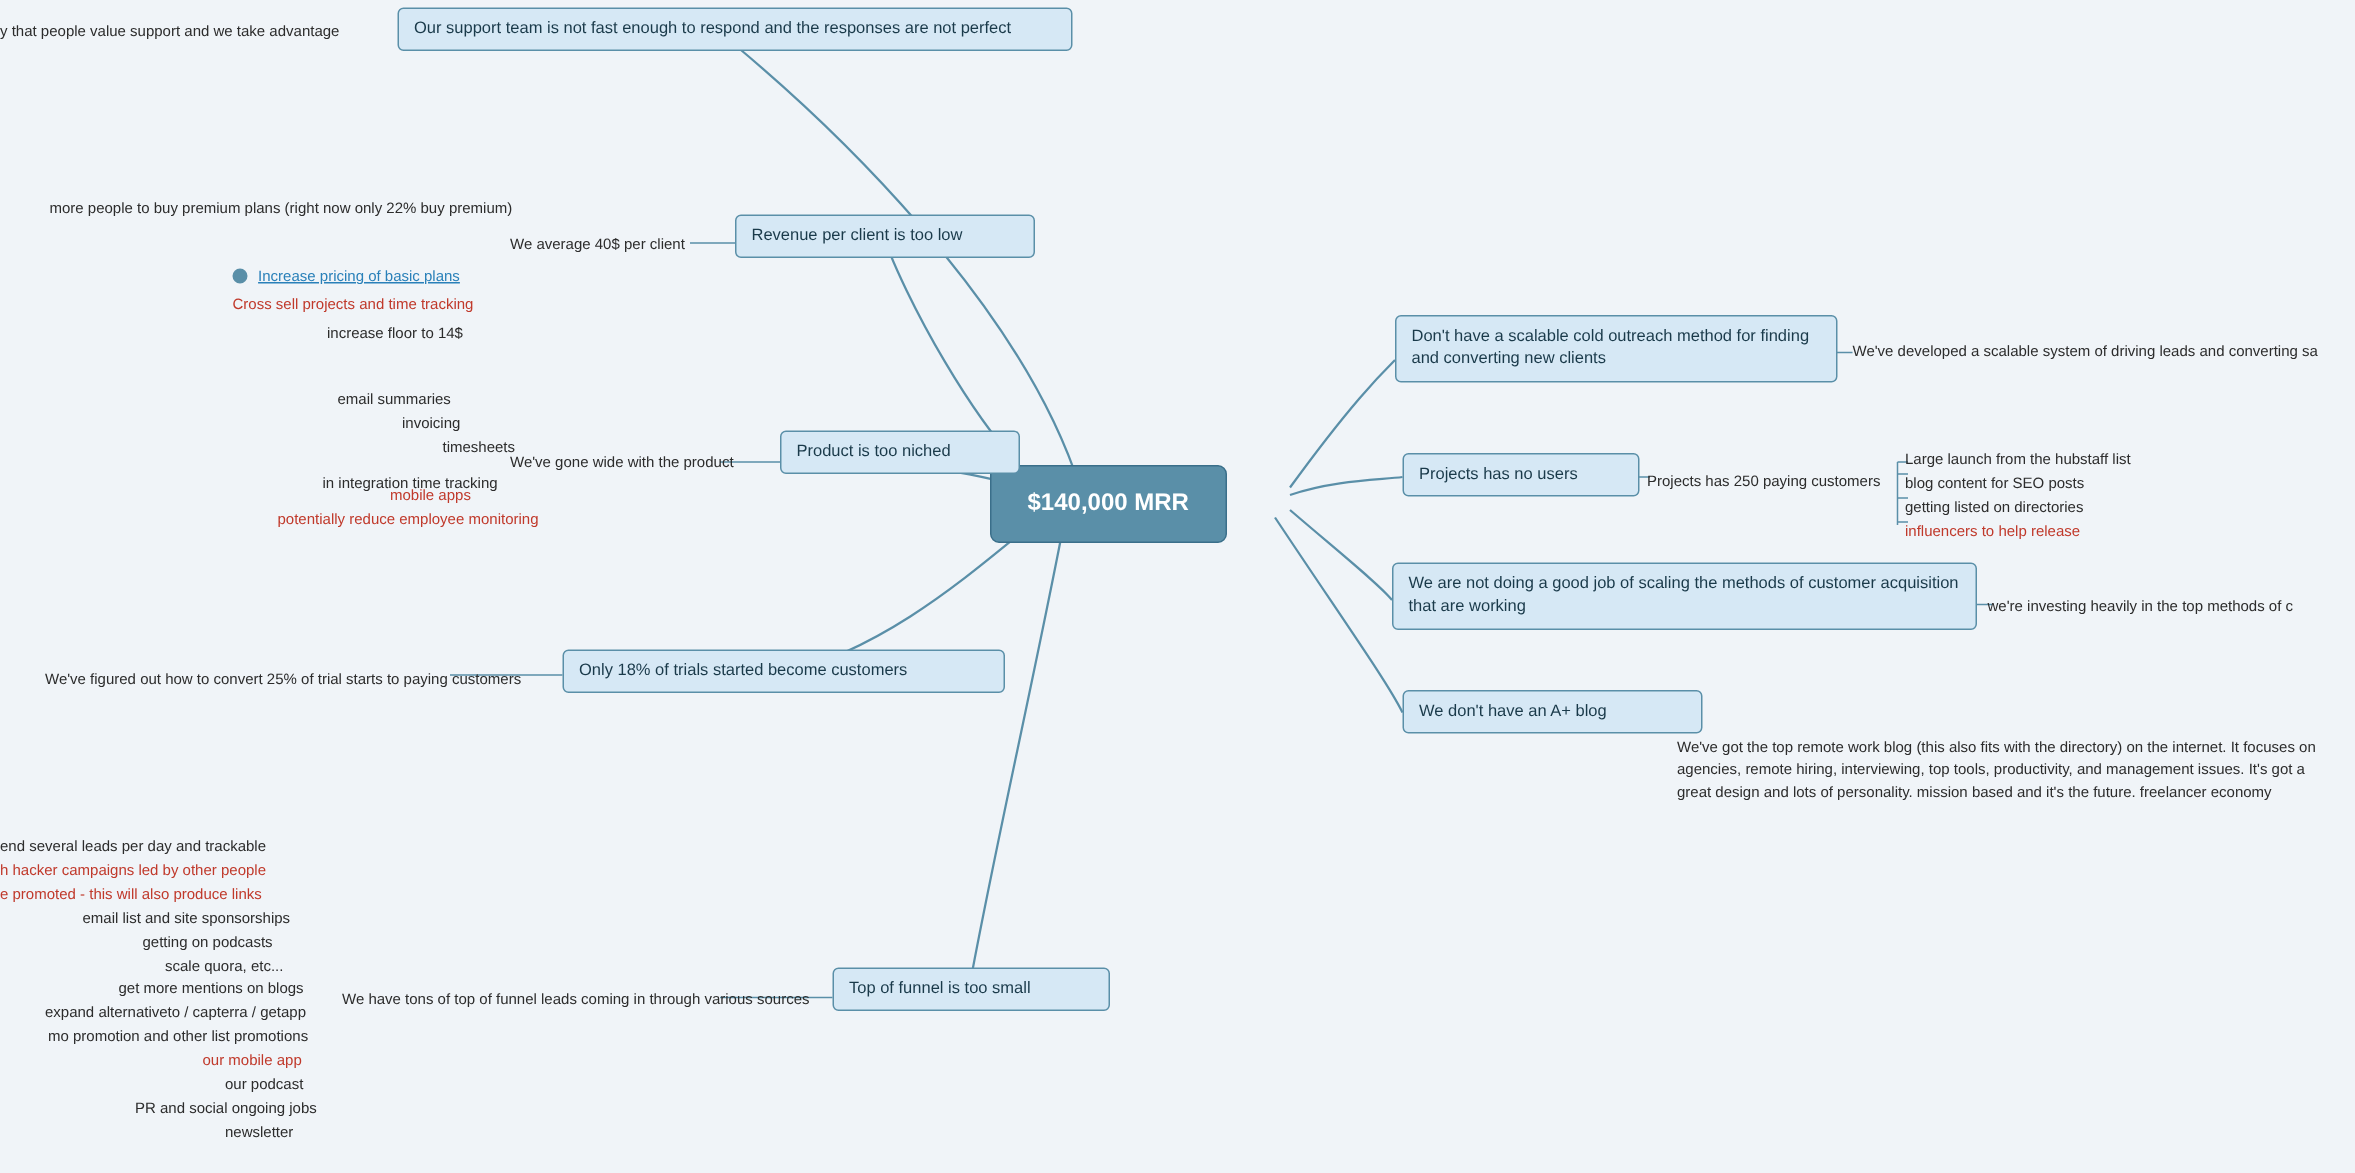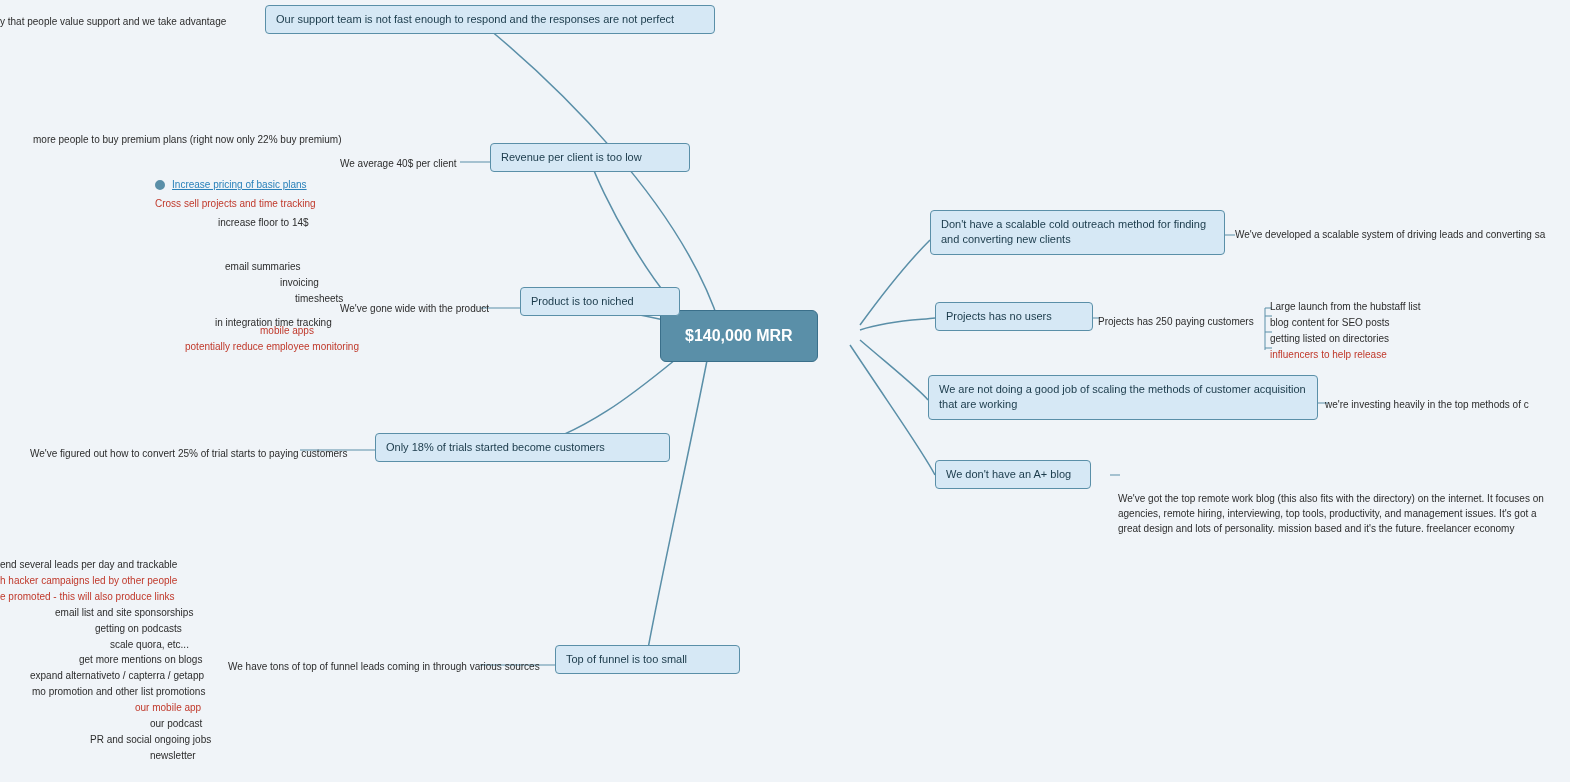--- a/index.html
+++ b/index.html
@@ -153,21 +153,21 @@
     <span>Product is too niched</span>
   </div>
 </div>
 <div class="node" style="left:340px; top:302px;">
   <span class="node-text">We've gone wide with the product</span>
 </div>
 
 <div class="node" style="left:225px; top:260px;">
   <span class="node-text">email summaries</span>
 </div>
-<div class="node" style="left:280px; top:276px;">
+<div class="node" style="left:268px; top:276px;">
   <span class="node-text">invoicing</span>
 </div>
 <div class="node" style="left:271px; top:292px;padding-left:24px;">
   <span class="node-text">timesheets</span>
 </div>
 <div class="node" style="left:215px; top:316px;">
   <span class="node-text">in integration time tracking</span>
 </div>
 <div class="node" style="left:260px; top:324px;">
   <span class="node-text red">mobile apps</span>
@@ -268,19 +268,19 @@
 <div class="node" style="left:928px; top:375px;">
   <div class="node-box" style="width:390px;">
     <span>We are not doing a good job of scaling the methods of customer acquisition that are working</span>
   </div>
 </div>
 <div class="node" style="left:1325px; top:398px;">
   <span class="node-text">we're investing heavily in the top methods of c</span>
 </div>
 
 <div class="node" style="left:935px; top:460px;">
-  <div class="node-box" style="width:156px;">
+  <div class="node-box" style="width:200px;">
     <span>We don't have an A+ blog</span>
   </div>
 </div>
 <div class="node" style="left:1118px; top:452px;">
   <div class="node-text" style="white-space:normal; max-width:430px; line-height:1.5;margin-top:39px;">We've got the top remote work blog (this also fits with the directory) on the internet. It focuses on agencies, remote hiring, interviewing, top tools, productivity, and management issues. It's got a great design and lots of personality. mission based and it's the future. freelancer economy</div>
 </div>
 
 </body></html>

